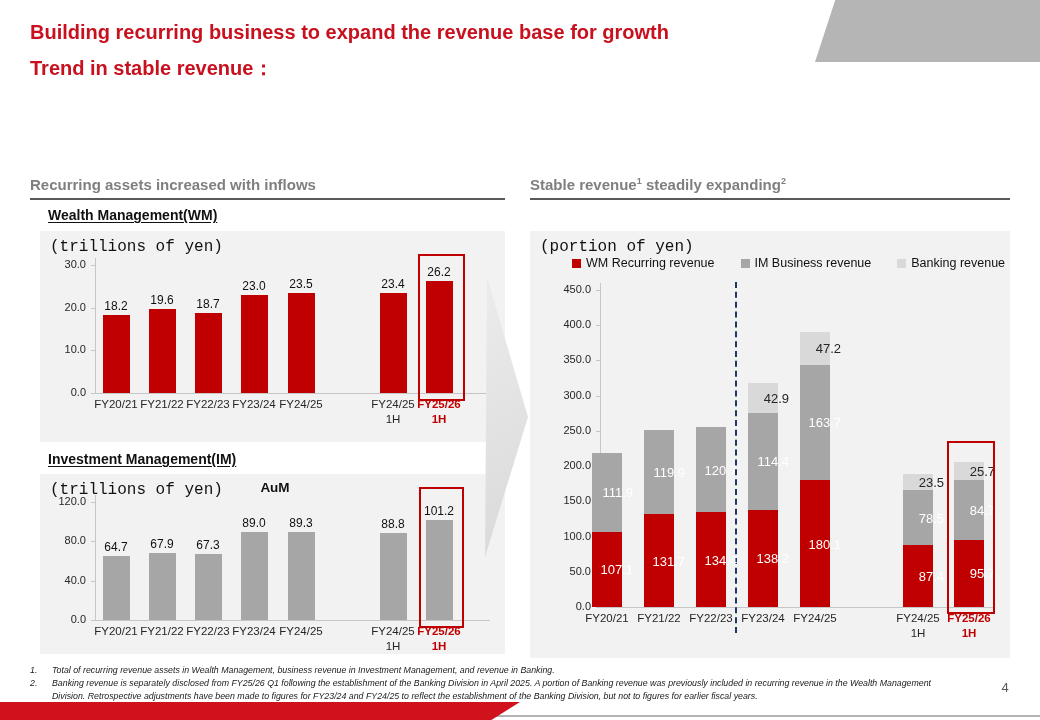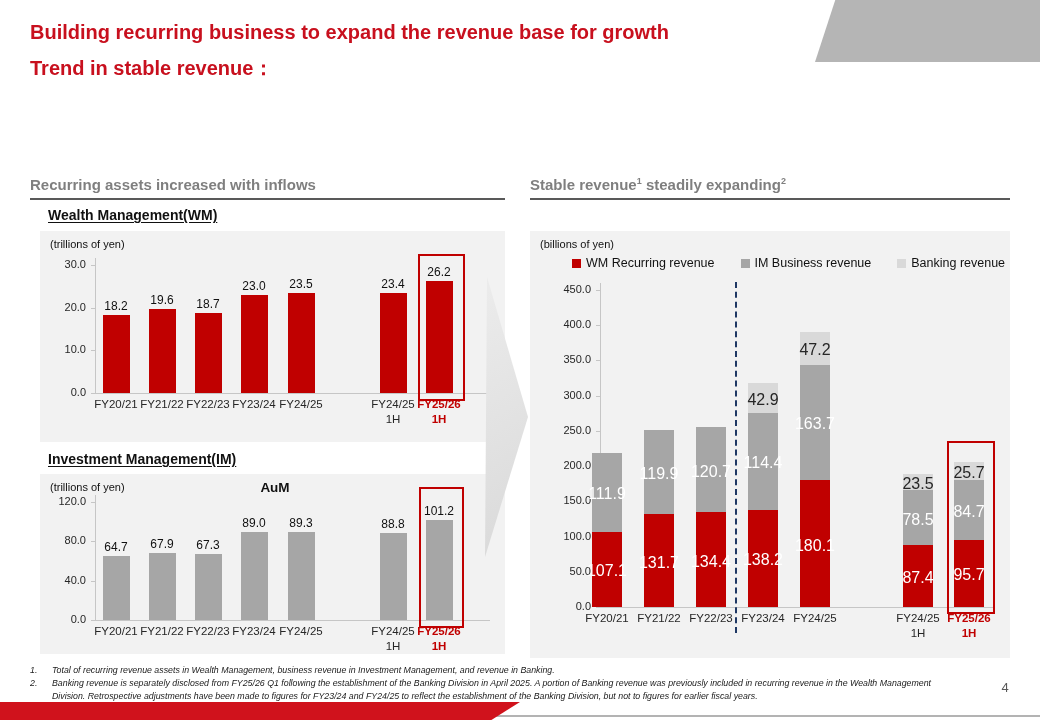--- a/index.html
+++ b/index.html
@@ -17,35 +17,35 @@
             display:flex;align-items:center;justify-content:center;}
   .logo-text{color:#fff;font-size:25px;font-weight:bold;letter-spacing:1px;padding-left:22px;}
   
   .section-header{position:absolute;top:176px;font-size:15px;font-weight:bold;color:#7f7f7f;
                   padding-bottom:5px;border-bottom:2px solid #595959;}
   .section-header sup{font-size:9px;}
   .subhead{position:absolute;font-size:14px;font-weight:bold;color:#111;
            text-decoration:underline;text-underline-offset:2px;}
   
   .panel{position:absolute;background:#f2f2f2;}
-  .unit-label{position:absolute;left:10px;top:7px;font-size:11px;color:#111;}
+  .unit-label{position:absolute;left:10px;top:7px;font-size:16px;color:#111;font-family:Liberation Mono, monospace;}
   .chart-title{position:absolute;top:6px;font-size:13.5px;font-weight:bold;color:#111;text-align:center;}
   .plot{position:absolute;left:0;top:0;right:0;bottom:0;}
   .legend{position:absolute;left:42px;top:25px;display:flex;gap:26px;font-size:12.5px;color:#111;align-items:center;}
   .legend-item{display:flex;align-items:center;gap:5px;}
   .legend-swatch{width:9px;height:9px;display:inline-block;}
   
   .axis-line-v{position:absolute;width:1px;background:#c6c6c6;}
   .axis-line-h{position:absolute;height:1px;background:#c6c6c6;}
   .ytick{position:absolute;text-align:right;font-size:11px;color:#262626;}
   .tickmark{position:absolute;height:1px;background:#c6c6c6;}
   .divider{position:absolute;width:0;border-left:2px dashed #1f3864;}
   .bar,.seg{position:absolute;}
   .val-label{position:absolute;text-align:center;font-size:12px;color:#111;}
-  .seg-label{position:absolute;text-align:center;font-size:16px;}
+  .seg-label{position:absolute;text-align:right;font-size:13px;}
   .cat-label{position:absolute;text-align:center;font-size:11.5px;color:#262626;white-space:nowrap;}
   .cat-label.hl{color:#c00000;font-weight:bold;}
   .hl-box{position:absolute;border:2px solid #c00000;}
   
   .flow-arrow{position:absolute;left:480px;top:277px;width:50px;height:280px;
               background:linear-gradient(150deg,#ececec,#d9d9d9);
               clip-path:polygon(14% 0,96% 50%,10% 100%);}
   
   .footnotes{position:absolute;left:30px;top:664px;width:910px;font-size:8.8px;font-style:italic;
              color:#1a1a1a;line-height:13px;}
@@ -161,21 +161,21 @@
       </div>
   </div>
 
   <div class="flow-arrow"></div>
 
   <div class="section-header" style="left:530px;width:480px;">
     <span>Stable revenue</span><sup>1</sup><span> steadily expanding</span><sup>2</sup>
   </div>
 
   <div class="panel" style="left:530px;top:231px;width:480px;height:427px;">
-    <div class="unit-label">(billions of yen)</div>
+    <div class="unit-label">(portion of yen)</div>
     <div class="legend">
       <span class="legend-item">
         <span class="legend-swatch" title="WM Recurring revenue" style="background: rgb(192, 0, 0);"></span>
         <span>WM Recurring revenue</span>
       </span>
       <span class="legend-item">
         <span class="legend-swatch" title="IM Business revenue" style="background: rgb(166, 166, 166);"></span>
         <span>IM Business revenue</span>
       </span>
       <span class="legend-item">

